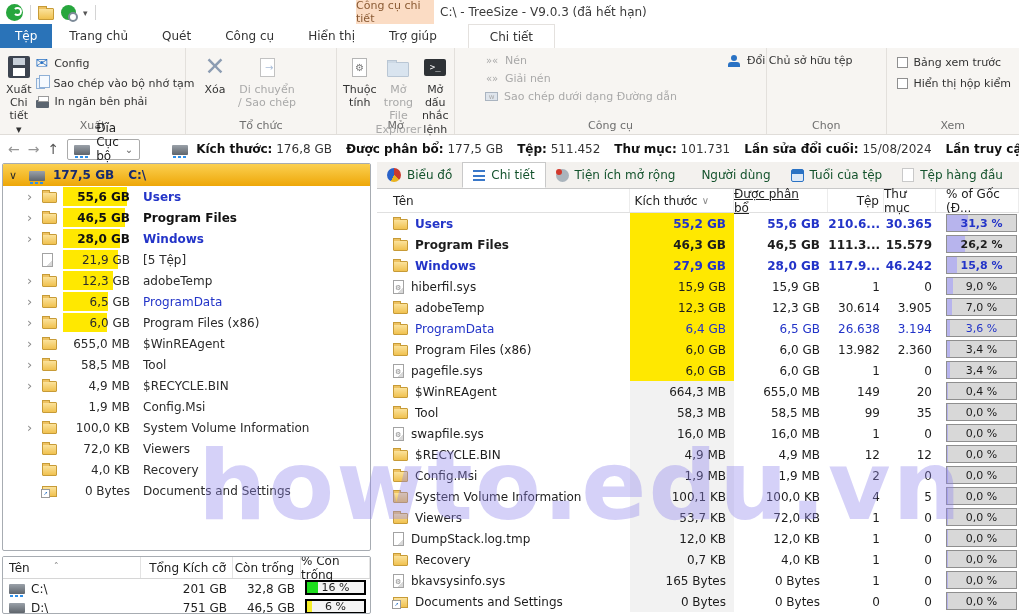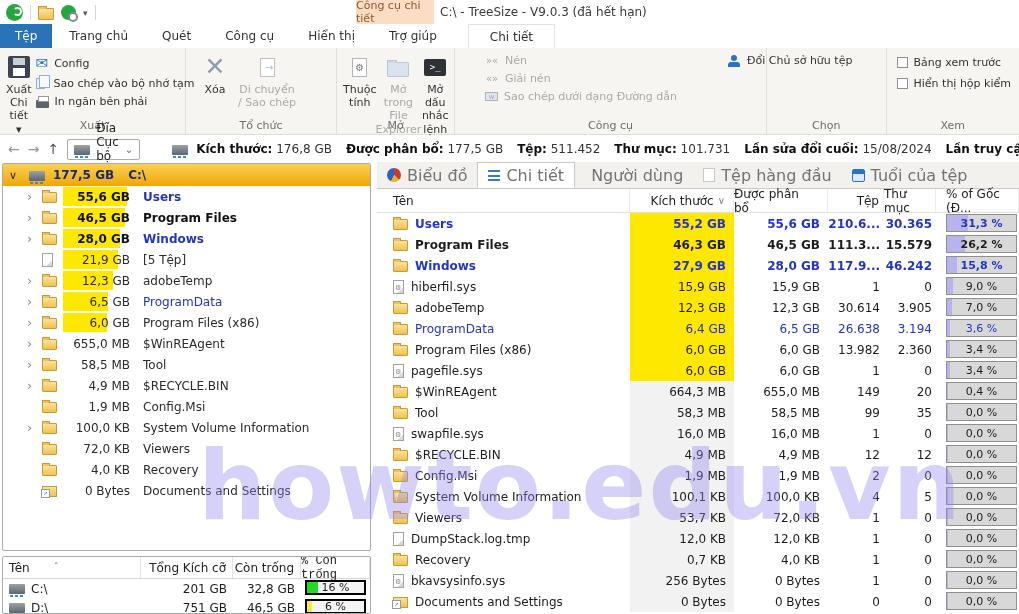--- a/index.html
+++ b/index.html
@@ -114,46 +114,46 @@
           background:linear-gradient(135deg,#fff 75%,#d9d9d9 75%);}
   .i-sysfile::after{content:"⚙";position:absolute;left:1px;top:3px;font-size:7px;color:#8a8a8a;}
 
   
   .drivespanel{position:absolute;left:2px;top:556px;width:369px;height:58px;border:1px solid #a7acb2;border-radius:2px;background:#fff;overflow:hidden;}
   .dhead{display:flex;height:22px;align-items:center;border-bottom:1px solid #d6d6d6;background:#fff;color:#222;}
   .dhead>div{border-right:1px solid #e3e3e3;height:100%;display:flex;align-items:center;}
   .dc-name{flex:0 0 138px;padding-left:6px;gap:24px;}
   .dc-total{flex:0 0 92px;justify-content:flex-end;padding-right:6px;}
   .dc-free{flex:0 0 68px;justify-content:flex-end;padding-right:6px;}
-  .dc-pct{flex:1;justify-content:center;font-family:Liberation Mono, monospace;}
+  .dc-pct{flex:1;justify-content:center;}
   .sortup{color:#8a8a8a;font-size:10px;}
   .drow{display:flex;height:19px;align-items:center;color:#1d1d1d;}
   .drow .dc-name{gap:6px;display:flex;align-items:center;}
   .pctcell{flex:1;padding:1px 4px;height:100%;}
   .pbar{position:relative;height:15px;border:2px solid #000000;background:#f4f4f4;display:flex;align-items:center;justify-content:center;font-size:11px;overflow:hidden;}
   .pfill{position:absolute;left:0;top:0;bottom:0;}
   .pbar span{position:relative;}
 
   
   .rightpanel{position:absolute;left:377px;top:162px;width:642px;height:452px;background:#fff;}
   .rtabs{display:flex;height:27px;background:#f3f1ee;border-bottom:1px solid #c9c9c9;align-items:stretch;}
-  .rtab{display:flex;align-items:center;gap:6px;padding:0 10px;font-size:16px;color:#737373;white-space:nowrap;}
+  .rtab{display:flex;align-items:center;gap:6px;padding:0 10px;font-size:12px;color:#14532d;white-space:nowrap;}
   .rtab.active{background:#fff;border:1px solid #c9c9c9;border-bottom:1px solid #fff;}
   .i-pie{width:14px;height:14px;border-radius:50%;background:conic-gradient(#c93a2e 0 130deg,#e9b320 130deg 205deg,#2a62c9 205deg 360deg);flex:0 0 14px;}
   .i-list{width:12px;height:11px;background:repeating-linear-gradient(180deg,#3a78c9 0 2px,transparent 2px 4.5px);flex:0 0 12px;}
   .i-ext{width:13px;height:13px;border-radius:50%;background:#aab4bc;position:relative;flex:0 0 13px;}
   .i-ext::after{content:"";position:absolute;left:0;top:0;width:6px;height:6px;border-radius:50%;background:#d2392c;}
   .i-cal{width:13px;height:13px;background:linear-gradient(#2a72c4 0 4px,#dce9f8 4px);border:1px solid #2a72c4;border-radius:2px;flex:0 0 13px;}
   .i-top{width:12px;height:14px;background:#fff;border:1px solid #c9c9c9;color:#e04a2f;font-size:10px;font-weight:700;display:flex;align-items:center;justify-content:center;flex:0 0 12px;}
 
   .rhead{display:flex;height:24px;align-items:center;border-bottom:1px solid #e0e0e0;color:#222;}
   .rhead>div{height:100%;display:flex;align-items:center;border-right:1px solid #ececec;}
   .hc-name{flex:0 0 253px;padding-left:16px;}
-  .hc-size{flex:0 0 104px;justify-content:flex-end;padding-right:8px;gap:4px;}
-  .hc-alloc{flex:0 0 94px;justify-content:flex-end;padding-right:20px;}
+  .hc-size{flex:0 0 104px;justify-content:flex-end;padding-right:24px;gap:4px;}
+  .hc-alloc{flex:0 0 94px;justify-content:flex-end;padding-right:20px;text-decoration:underline;}
   .hc-files{flex:0 0 56px;justify-content:flex-end;padding-right:4px;}
   .hc-folders{flex:0 0 52px;justify-content:flex-end;padding-right:15px;}
   .hc-pct{flex:1;padding-left:10px;border-right:none;}
   .sortdn{color:#8a8a8a;font-size:10px;}
 
   .rrow{display:flex;height:21px;align-items:center;color:#1d1d1d;}
   .rrow.blue{color:#2334c8;}
   .rrow.bold{font-weight:700;}
   .cname{flex:0 0 253px;display:flex;align-items:center;gap:7px;padding-left:16px;overflow:hidden;white-space:nowrap;}
   .csize{flex:0 0 104px;height:100%;background:#f2f2f2;display:flex;align-items:center;justify-content:flex-end;padding-right:8px;}
@@ -573,34 +573,38 @@
         <div class="rtab">
           <span class=" i-pie"></span>
           <span>Biểu đồ</span>
         </div>
 
         <div class="rtab active">
           <span class=" i-list"></span>
           <span>Chi tiết</span>
         </div>
 
+        <div class="rtab">
+          <span class=" i-ext"></span>
+          <span>Tiện ích mở rộng</span>
+        </div>
 
         <div class="rtab">
           <span class=" i-users"></span>
           <span>Người dùng</span>
         </div>
 
         <div class="rtab">
+          <span class=" i-cal"></span>
+          <span>Tuổi của tệp</span>
+        </div>
+
+        <div class="rtab">
           <span class=" i-top"></span>
           <span>Tệp hàng đầu</span>
-        </div>
-
-        <div class="rtab">
-          <span class=" i-cal"></span>
-          <span>Tuổi của tệp</span>
         </div>
 
         <div class="rtab">
           
           
         </div>
       </div>
     <div class="rhead">
       <div class="hc-name">Tên</div>
       <div class="hc-size">
@@ -901,21 +905,21 @@
               <span>0,0 %</span>
             </span>
           </span>
         </div>
 
         <div class="rrow">
           <span class="cname">
             <span class=" i-sysfile"></span>
             <span>bkavsysinfo.sys</span>
           </span>
-          <span class="csize">256 Bytes</span>
+          <span class="csize">165 Bytes</span>
           <span class="calloc">0 Bytes</span>
           <span class="cfiles">1</span>
           <span class="cfolders">0</span>
           <span class="cpct">
             <span class="pctbar">
               <i class="pf" style="width: 1%;"></i>
               <span>0,0 %</span>
             </span>
           </span>
         </div>

